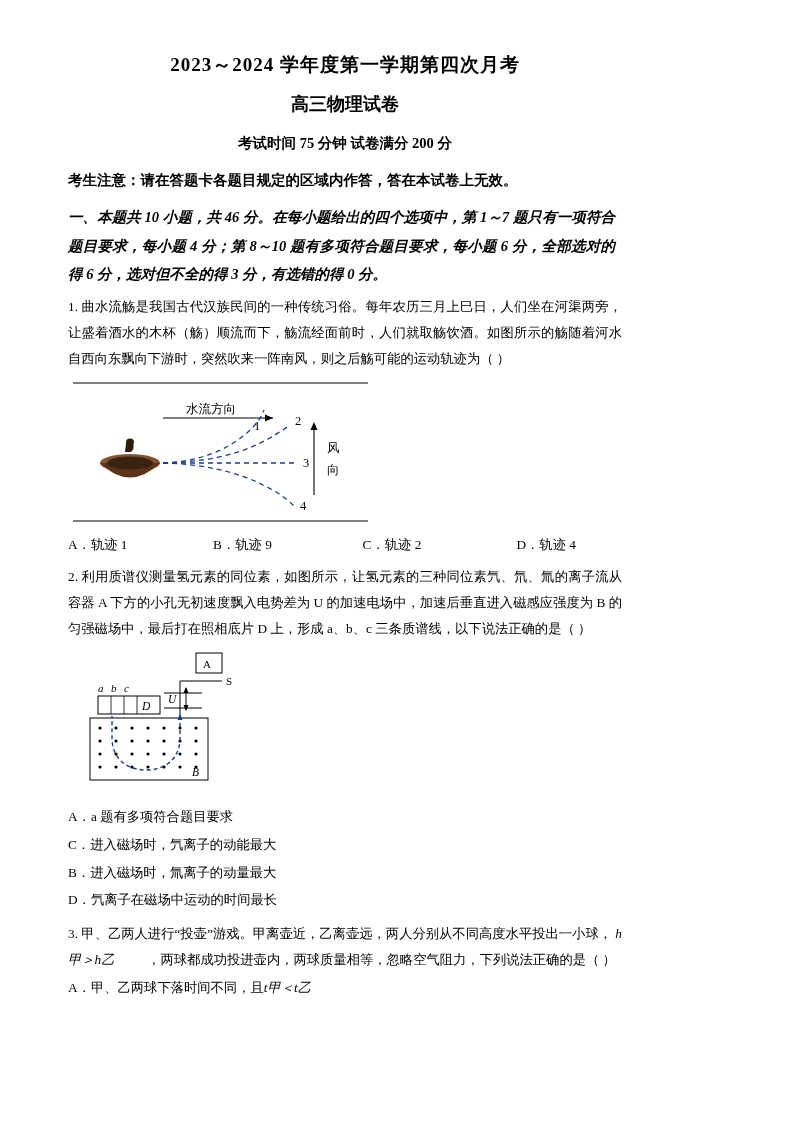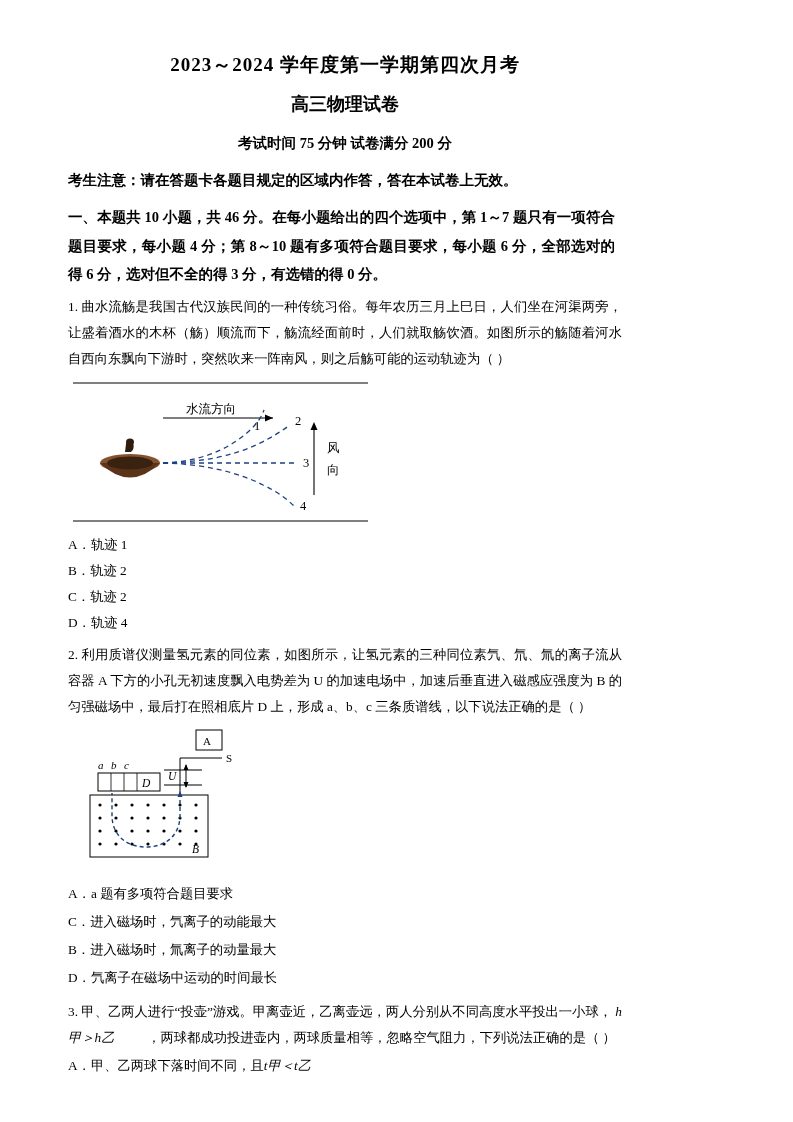--- a/index.html
+++ b/index.html
@@ -46,33 +46,33 @@
     font-weight: bold;
     margin: 0 0 12px 0;
     line-height: 1.55;
   }
   .sectionhead {
     font-size: 14.5px;
     font-weight: bold;
     line-height: 1.95;
     margin: 0 7px 6px 0;
     text-align: justify;
+    font-style: italic;
   }
   .q {
     font-size: 13.3px;
     line-height: 1.95;
     text-align: justify;
     margin: 0 0 2px 0;
   }
   .opts {
     font-size: 13.3px;
     line-height: 1.95;
     display: flex;
     margin: 4px 0 6px 0;
-    flex-direction: column;
   }
   .opts > span { display: inline-block; }
   .opt-a { width: 165px; }
   .opt-b { width: 170px; }
   .opt-c { width: 175px; }
   .opt-d { width: 120px; }
   .choice {
     font-size: 13.3px;
     line-height: 1.95;
     margin: 0 0 2px 0;
@@ -134,21 +134,21 @@
       <text x="227" y="45" font-size="12.5" font-family="'Liberation Serif', serif">2</text>
       <text x="235" y="87" font-size="12.5" font-family="'Liberation Serif', serif">3</text>
       <text x="232" y="130" font-size="12.5" font-family="'Liberation Serif', serif">4</text>
       <text x="259" y="72" font-size="12.5" font-family="'Liberation Serif', serif">风</text>
       <text x="259" y="94" font-size="12.5" font-family="'Liberation Serif', serif">向</text>
     </svg>
   </div>
 
   <div class="opts">
     <span class="opt-a">A．轨迹 1</span>
-    <span class="opt-b">B．轨迹 2</span>
+    <span class="opt-b">B．轨迹 9</span>
     <span class="opt-c">C．轨迹 2</span>
     <span class="opt-d">D．轨迹 4</span>
   </div>
 
   <div class="q">
     <span>2.</span>
     <span>利用质谱仪测量氢元素的同位素，如图所示，让氢元素的三种同位素氕、氘、氚的离子流从容器 A 下方的小孔无初速度飘入电势差为 U 的加速电场中，加速后垂直进入磁感应强度为 B 的匀强磁场中，最后打在照相底片 D 上，形成 a、b、c 三条质谱线，以下说法正确的是（      ）</span>
   </div>
 
   <div class="fig2">

